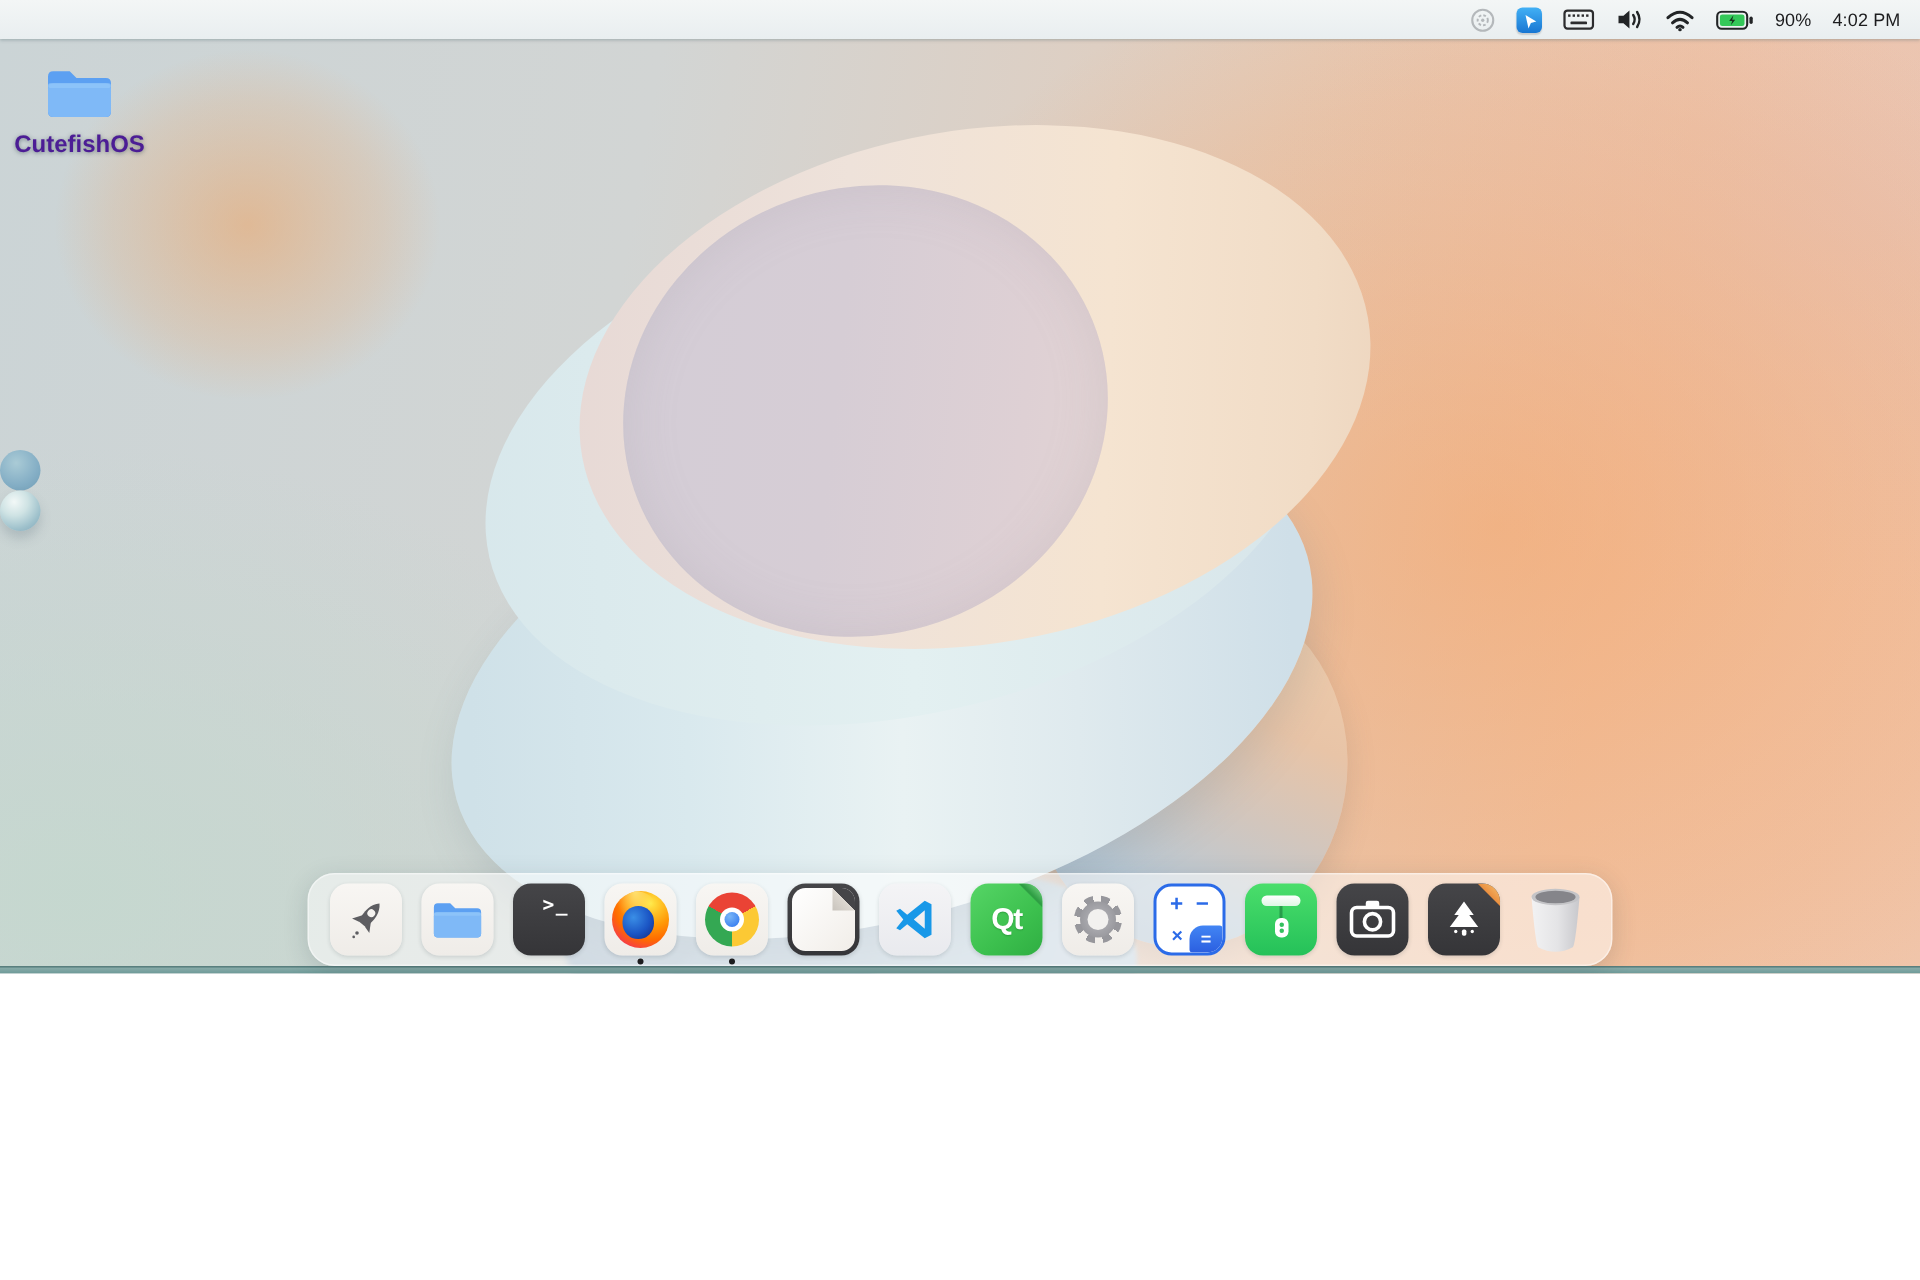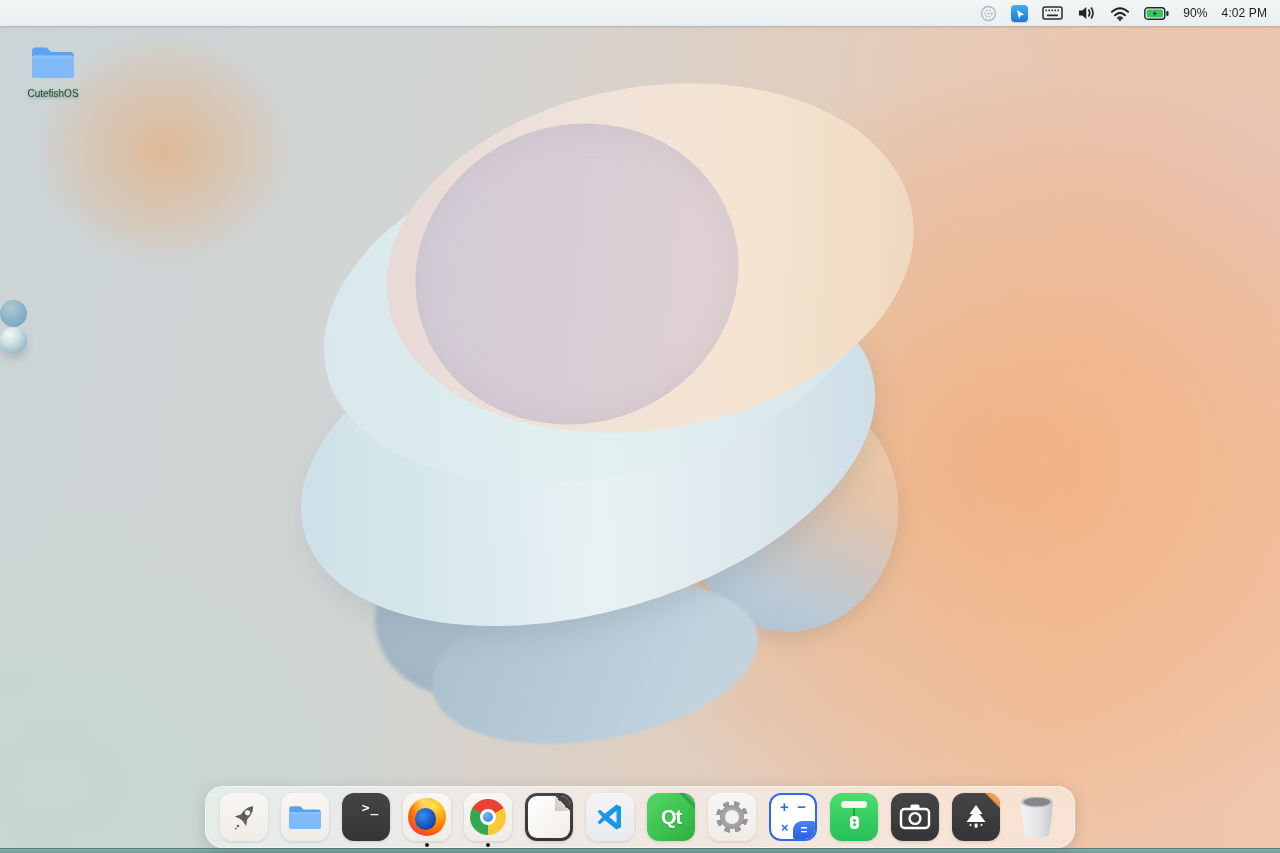--- a/index.html
+++ b/index.html
@@ -1,17 +1,17 @@
 <!DOCTYPE html>
 <html><head>
 <meta charset="utf-8">
 <style>
   * { margin:0; padding:0; box-sizing:border-box; }
   html,body { width:1280px; height:853px; overflow:hidden; font-family:"Liberation Sans", sans-serif; }
-  .screen { position:relative; width:1280px; height:853px; overflow:hidden; background:#ccd3d6; }
+  .screen { position:relative; width:1280px; height:649px; overflow:hidden; background:#ccd3d6; }
 
   
   .wallpaper { position:absolute; inset:0; overflow:hidden;
     background:
       radial-gradient(ellipse 620px 520px at 78% 54%, rgba(246,158,92,0.50), rgba(246,158,92,0.18) 55%, transparent 75%),
       radial-gradient(ellipse 700px 500px at 4% 92%, rgba(196,216,206,0.85), transparent 60%),
       radial-gradient(ellipse 600px 400px at 96% 22%, rgba(226,196,190,0.55), transparent 65%),
       linear-gradient(100deg, #cbd4d6 0%, #d2d5d4 32%, #e2cdbd 60%, #efc5a8 82%, #f0c6ac 100%);
   }
   .disc { position:absolute; border-radius:50%; }
@@ -48,21 +48,21 @@
     display:flex; align-items:center; justify-content:flex-end; }
   .tray { display:flex; align-items:center; gap:14px; padding-right:13px; }
   .tray-text { font-size:12px; color:#1c1c1e; font-weight:500; letter-spacing:0.1px; }
   .ime-box { width:17px; height:17px; border-radius:4px; position:relative;
     background:linear-gradient(#41b0f5, #1976d2); box-shadow:0 1px 1px rgba(0,0,0,0.15); }
   .ime-box svg { position:absolute; right:2px; bottom:2px; }
 
   
   .desktop-folder { position:absolute; left:21px; top:42px; width:64px; z-index:10;
     display:flex; flex-direction:column; align-items:center; cursor:default; }
-  .desktop-folder .label { margin-top:6px; font-size:10px; font-weight:400; color:#14532d;
+  .desktop-folder .label { margin-top:6px; font-size:16px; font-weight:700; color:#4c1d95;
     text-shadow:0 1px 3px rgba(40,60,70,0.5); }
 
   
   .dock { position:absolute; left:205px; bottom:5px; width:870px; height:62px; z-index:10;
     background:rgba(255,255,255,0.52); border-radius:18px;
     box-shadow:0 4px 16px rgba(40,60,65,0.18), inset 0 0 0 1px rgba(255,255,255,0.45);
     display:flex; align-items:center; gap:13px; padding:0 15px; }
   .dock-item { position:relative; width:48px; height:48px; cursor:pointer; flex:0 0 48px; }
   .dock-item.running::after { content:''; position:absolute; left:50%; bottom:-6px; transform:translateX(-50%);
     width:4px; height:4px; border-radius:50%; background:#1d1d1f; }

